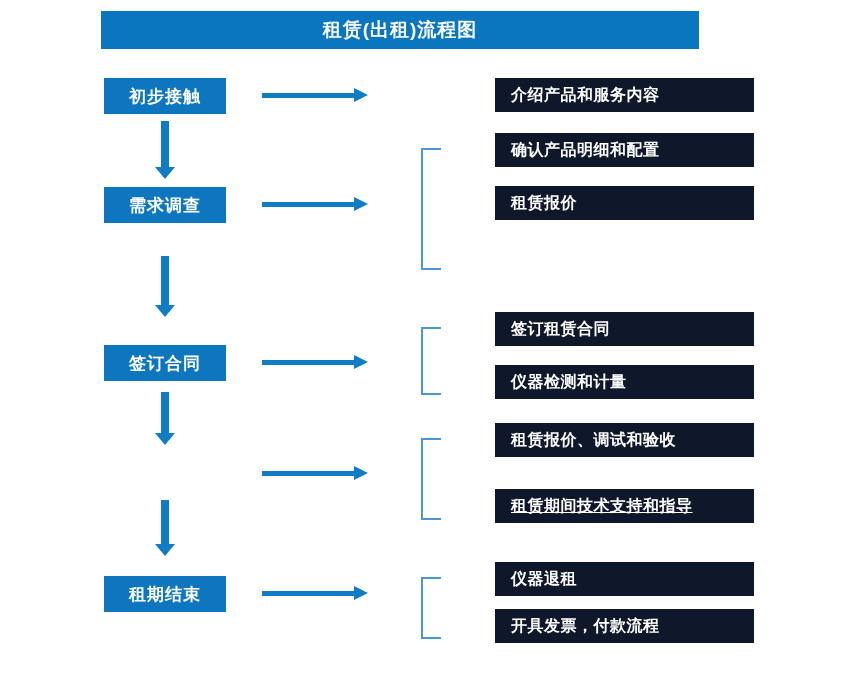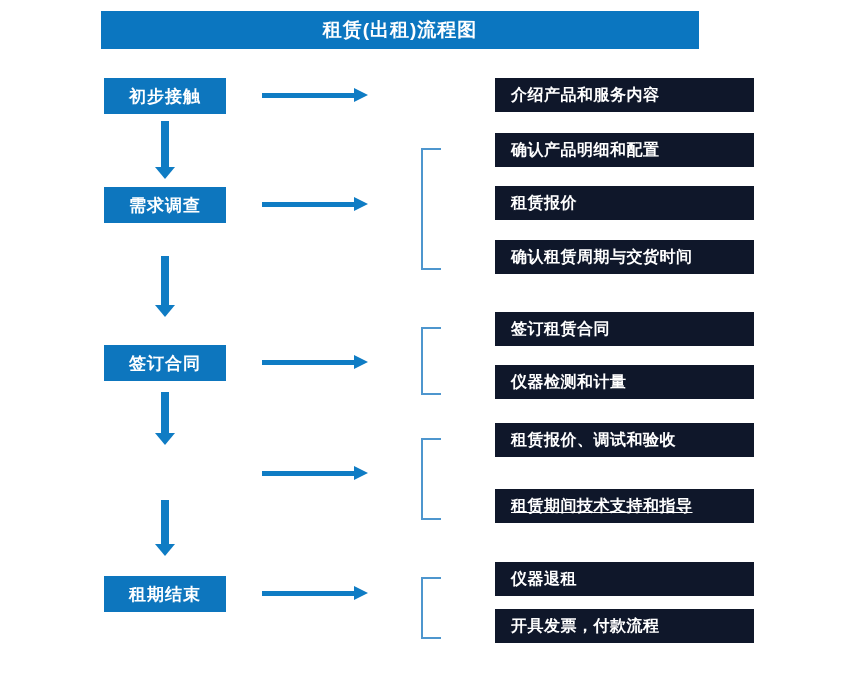--- a/index.html
+++ b/index.html
@@ -133,21 +133,20 @@
   <div class="task-box" style="top:78px;">介绍产品和服务内容</div>
 
   <div class="v-arrow" style="top:121px; height:47px;"></div>
 
   <div class="stage-box" style="top:187px;">需求调查</div>
   <div class="h-arrow" style="top:202px;"></div>
 
   <div class="bracket" style="top:148px; height:122px;"></div>
   <div class="task-box" style="top:133px;text-align:center;">确认产品明细和配置</div>
   <div class="task-box" style="top:186px;">租赁报价</div>
-  <div class="task-box" style="top:240px;">确认租赁周期与交货时间</div>
 
   <div class="v-arrow" style="top:256px; height:50px;"></div>
 
   <div class="stage-box" style="top:345px;">签订合同</div>
   <div class="h-arrow" style="top:360px;"></div>
 
   <div class="bracket" style="top:327px; height:68px;"></div>
   <div class="task-box" style="top:312px;">签订租赁合同</div>
   <div class="task-box" style="top:365px;">仪器检测和计量</div>
 

